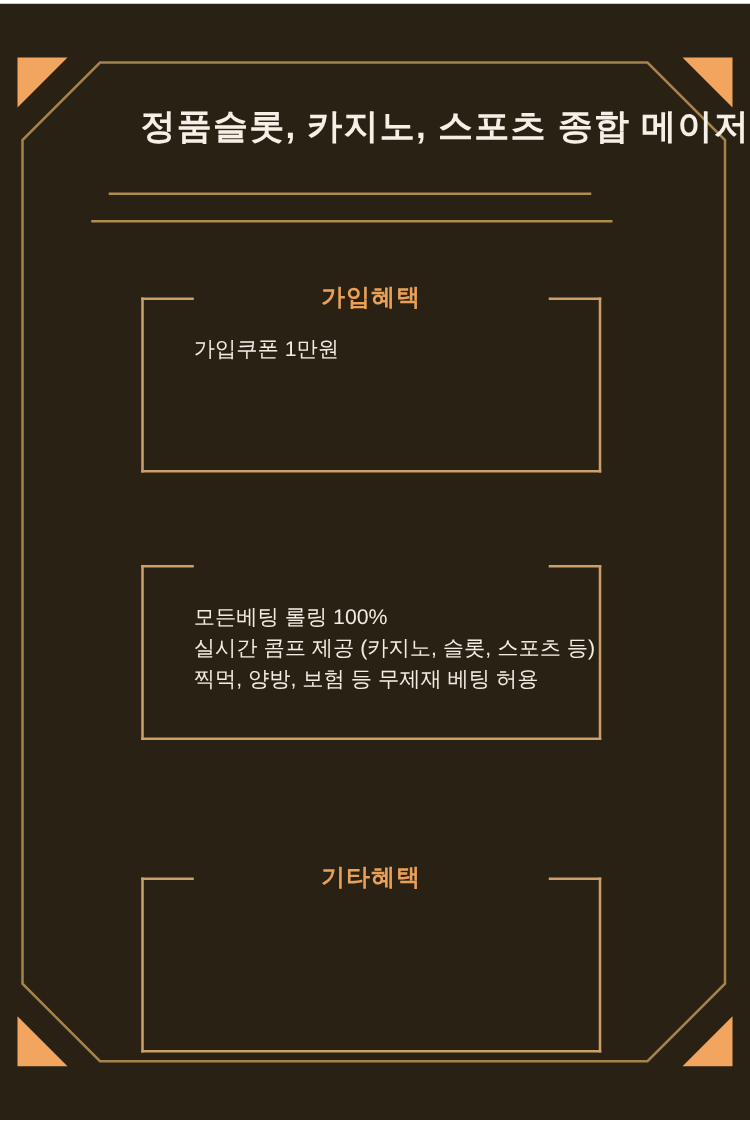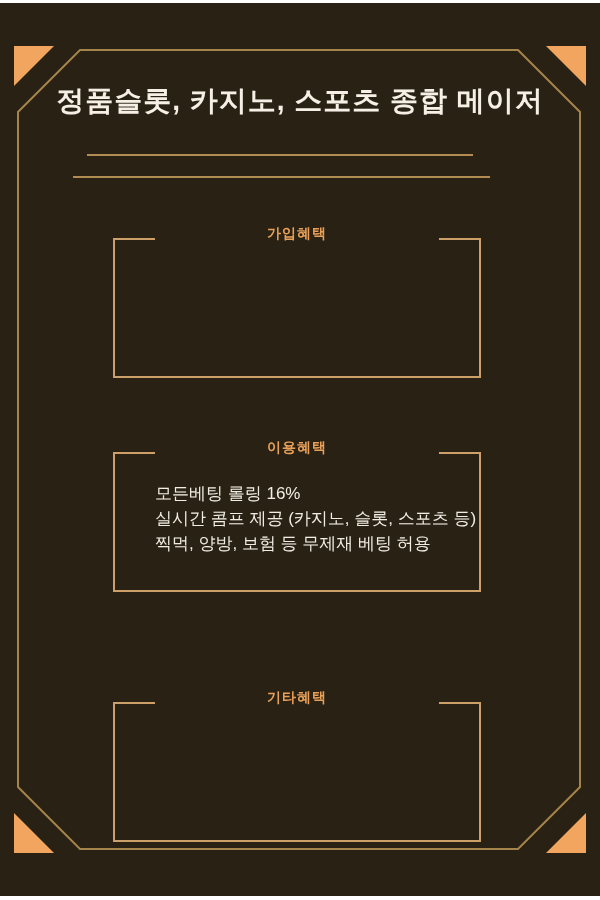--- a/index.html
+++ b/index.html
@@ -18,21 +18,21 @@
   }
   .frame-svg {
     position: absolute;
     left: 0; top: 0;
     width: 600px; height: 900px;
     pointer-events: none;
   }
   .page-title {
     position: absolute;
     left: 0; right: 0; top: 82px;
-    text-align: center;
+    text-align: right;
     color: #f5efe6;
     font-size: 28px;
     font-weight: bold;
     letter-spacing: 1px;
     white-space: nowrap;
   }
   .divider {
     position: absolute;
     height: 2px;
     background: #b08c52;
@@ -57,21 +57,21 @@
     top: 0; width: 42px; height: 2px;
     background: #cda06a;
   }
   .stub.left  { left: -2px; }
   .stub.right { right: -2px; }
   .box-header {
     position: absolute;
     top: -13px; left: 0; right: 0;
     text-align: center;
     color: #e9a159;
-    font-size: 14px;
+    font-size: 19px;
     font-weight: bold;
     letter-spacing: 1px;
   }
   .box-content {
     padding: 29px 10px 0 40px;
   }
   .benefit-line {
     color: #f2ede4;
     font-size: 17px;
     line-height: 25px;
@@ -94,29 +94,29 @@
 <h1 class="page-title">정품슬롯, 카지노, 스포츠 종합 메이저</h1>
 
 <div class="divider primary"></div>
 <div class="divider secondary"></div>
 
 <section class="benefit-box signup">
   <span class="stub left"></span>
   <span class="stub right"></span>
   <h2 class="box-header">가입혜택</h2>
   <div class="box-content">
+    <p class="benefit-line">가입쿠폰 1만원</p>
   </div>
 </section>
 
 <section class="benefit-box usage">
   <span class="stub left"></span>
   <span class="stub right"></span>
-  <h2 class="box-header">이용혜택</h2>
   <div class="box-content">
-    <p class="benefit-line">모든베팅 롤링 16%</p>
+    <p class="benefit-line">모든베팅 롤링 100%</p>
     <p class="benefit-line">실시간 콤프 제공 (카지노, 슬롯, 스포츠 등)</p>
     <p class="benefit-line">찍먹, 양방, 보험 등 무제재 베팅 허용</p>
   </div>
 </section>
 
 <section class="benefit-box other">
   <span class="stub left"></span>
   <span class="stub right"></span>
   <h2 class="box-header">기타혜택</h2>
   <div class="box-content">

